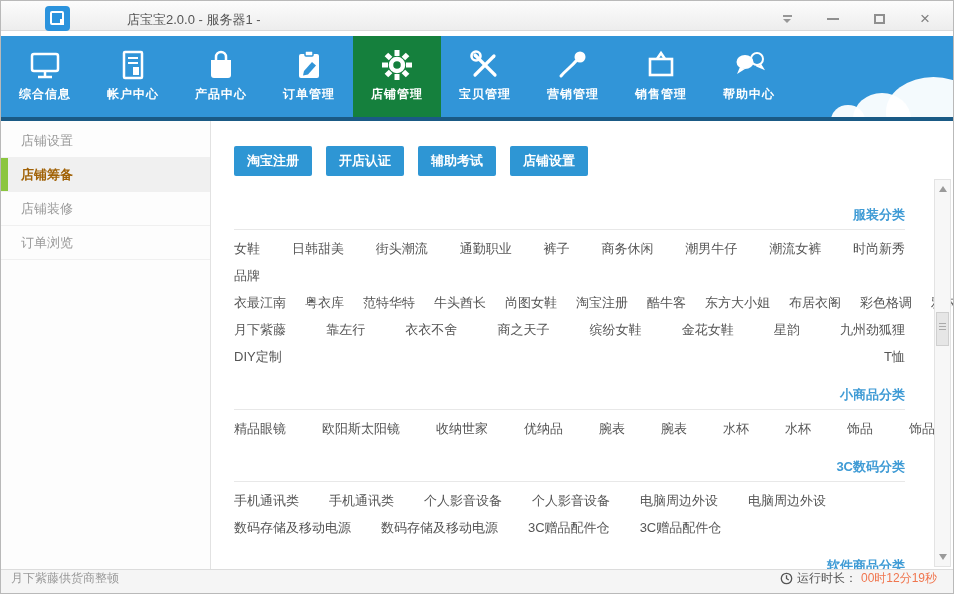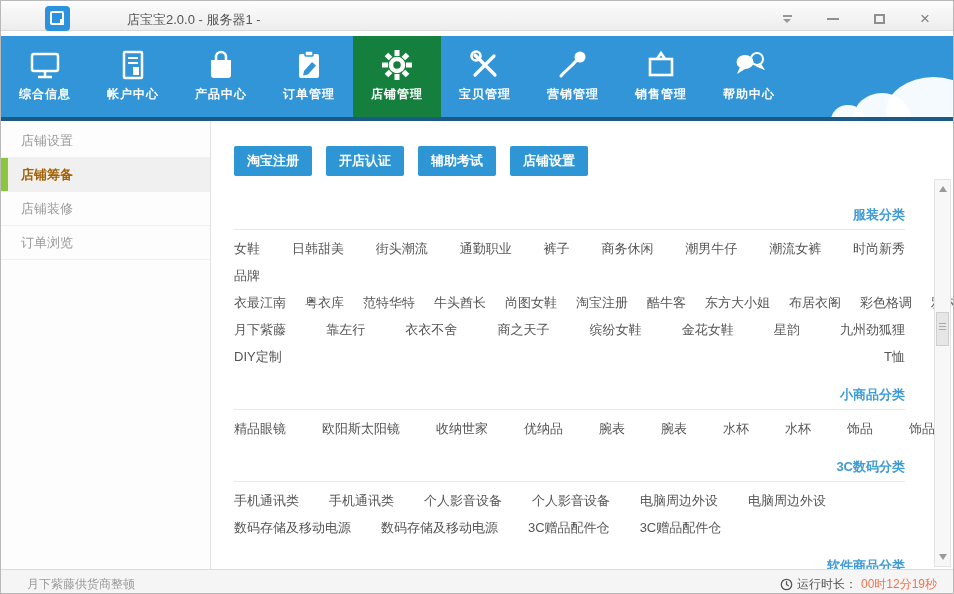--- a/index.html
+++ b/index.html
@@ -80,22 +80,22 @@
     border-left:4px solid transparent; border-right:4px solid transparent; }
   .sb-up { top:6px; border-bottom:6px solid #9a9a9a; }
   .sb-down { bottom:6px; border-top:6px solid #9a9a9a; }
   .sb-thumb { position:absolute; top:132px; left:1px; width:13px; height:34px;
     background:#e6e6e6; border:1px solid #cfcfcf; }
   .sb-thumb::after { content:""; position:absolute; left:2px; right:2px; top:13px;
     height:1px; background:#aaa; box-shadow:0 3px 0 #aaa, 0 -3px 0 #aaa; }
 
   
   .statusbar { position:absolute; bottom:0; left:0; right:0; height:24px;
-    background:#f5f5f5; border-top:1px solid #dcdcdc; display:flex; align-items:flex-end;
-    font-size:12px; color:#999;padding-left:16px; }
+    background:#f5f5f5; border-top:1px solid #dcdcdc; display:flex; align-items:flex-start;
+    font-size:12px; color:#999; }
   .status-left { margin-left:10px; }
   .status-right { margin-left:auto; margin-right:16px; display:flex; align-items:center;
     gap:4px; color:#555; }
   .clock-icon { display:flex; align-items:center; }
   .runtime-value { color:#f0764f; }
 </style>
 </head>
 <body>
 
 <div class="titlebar">

